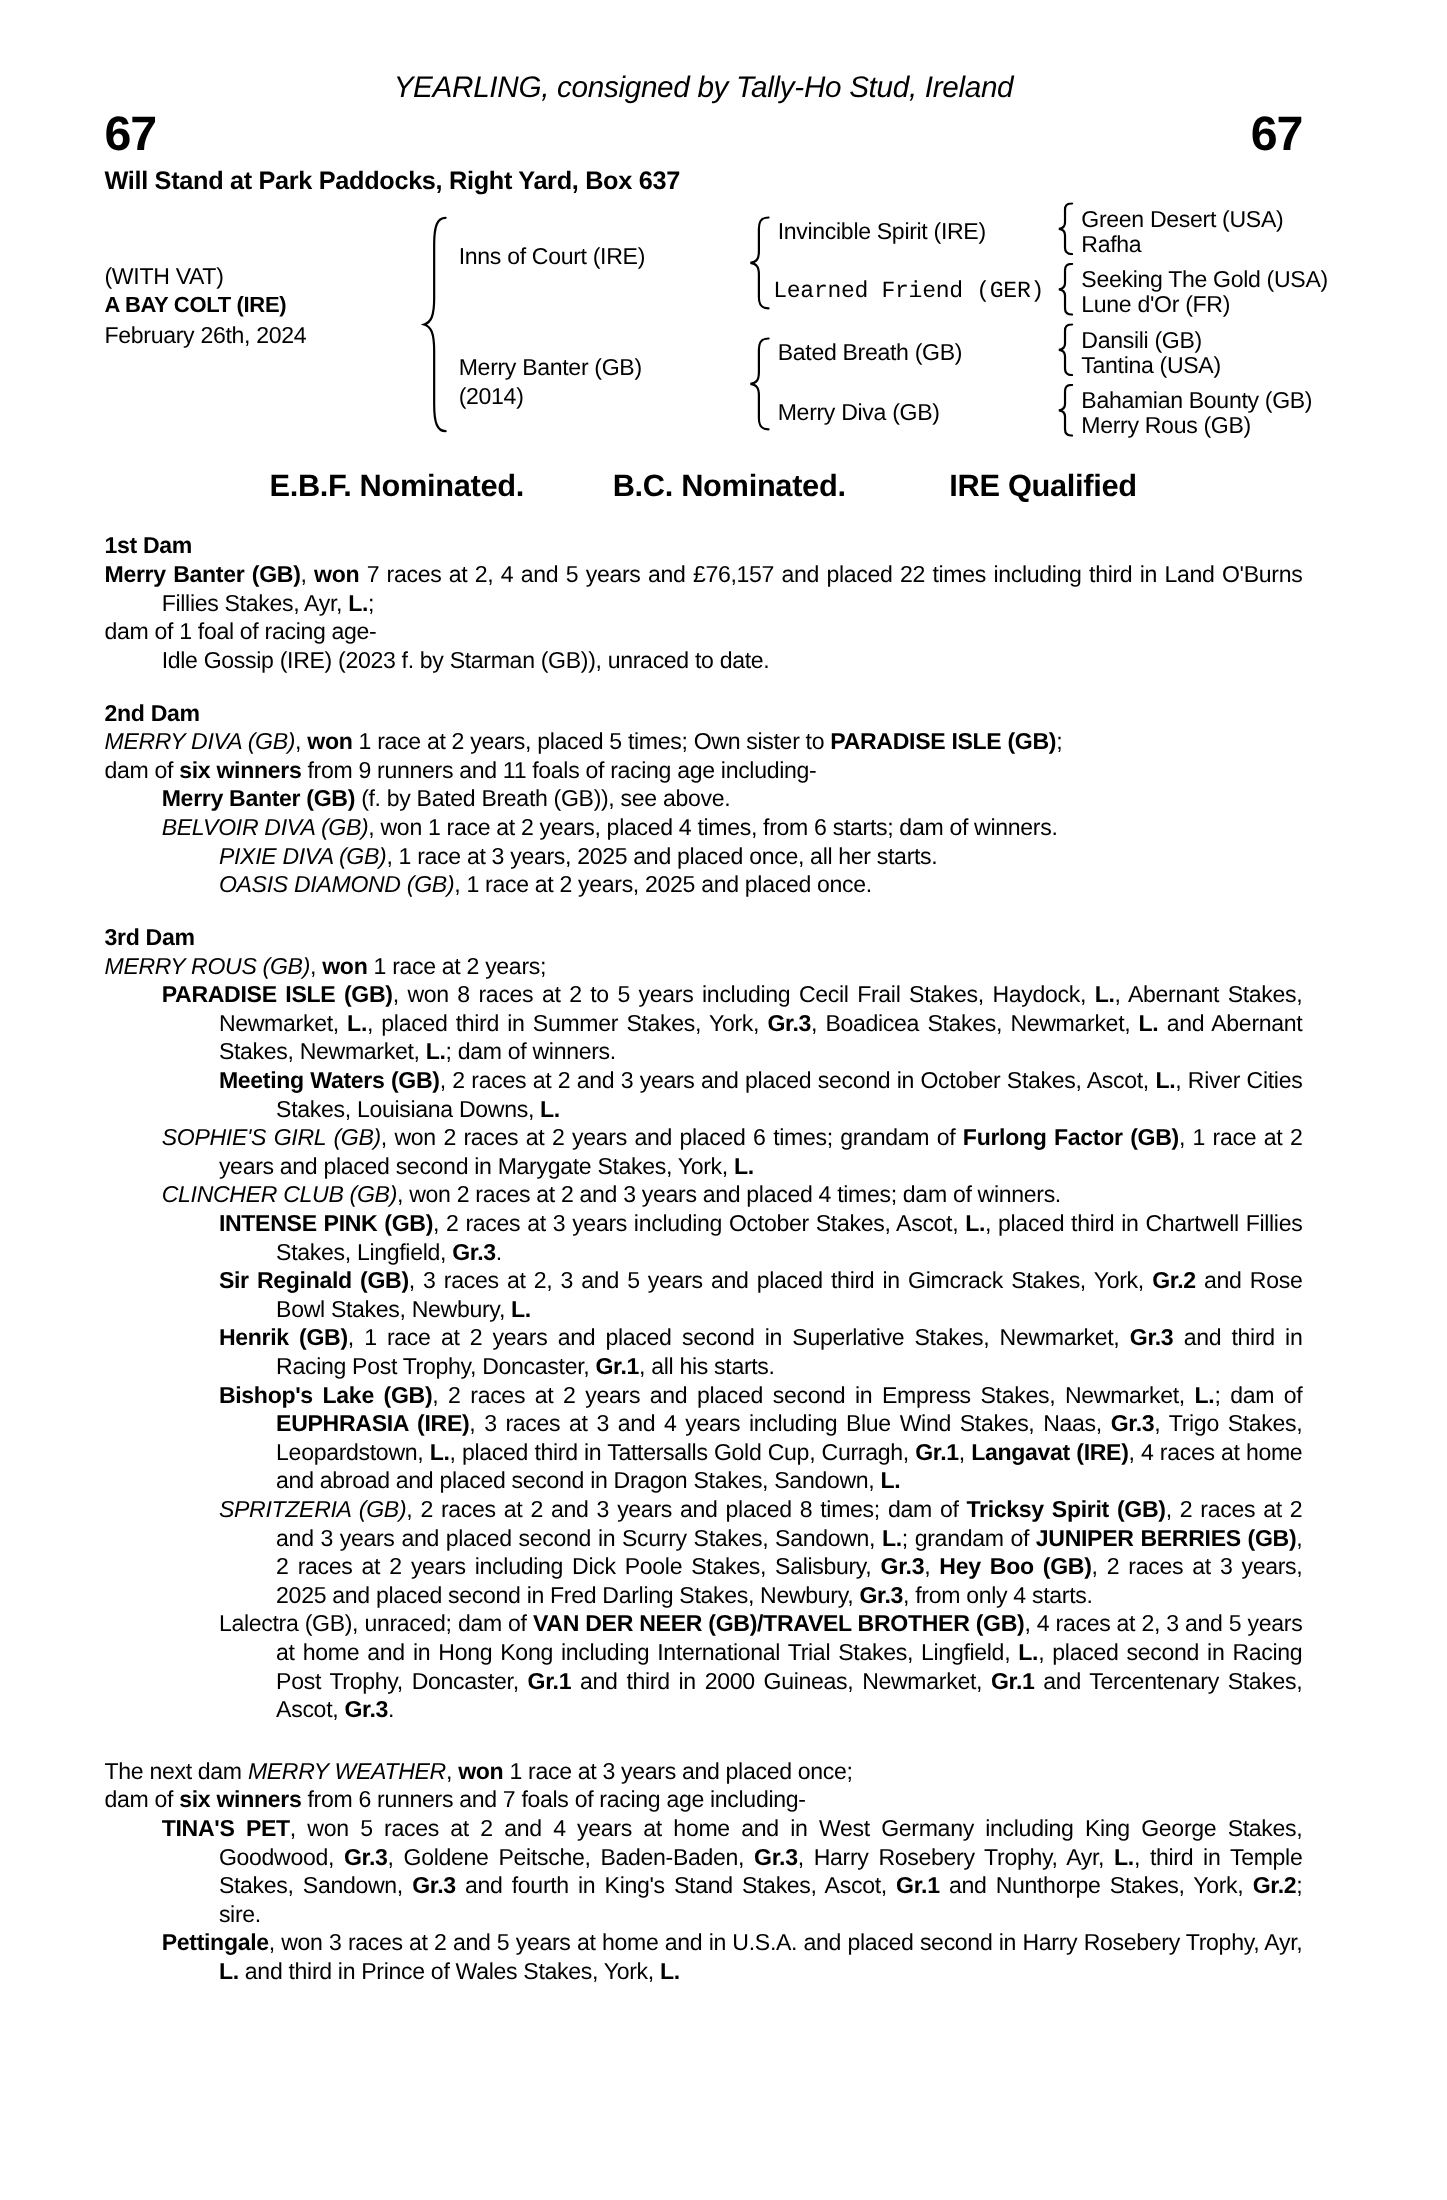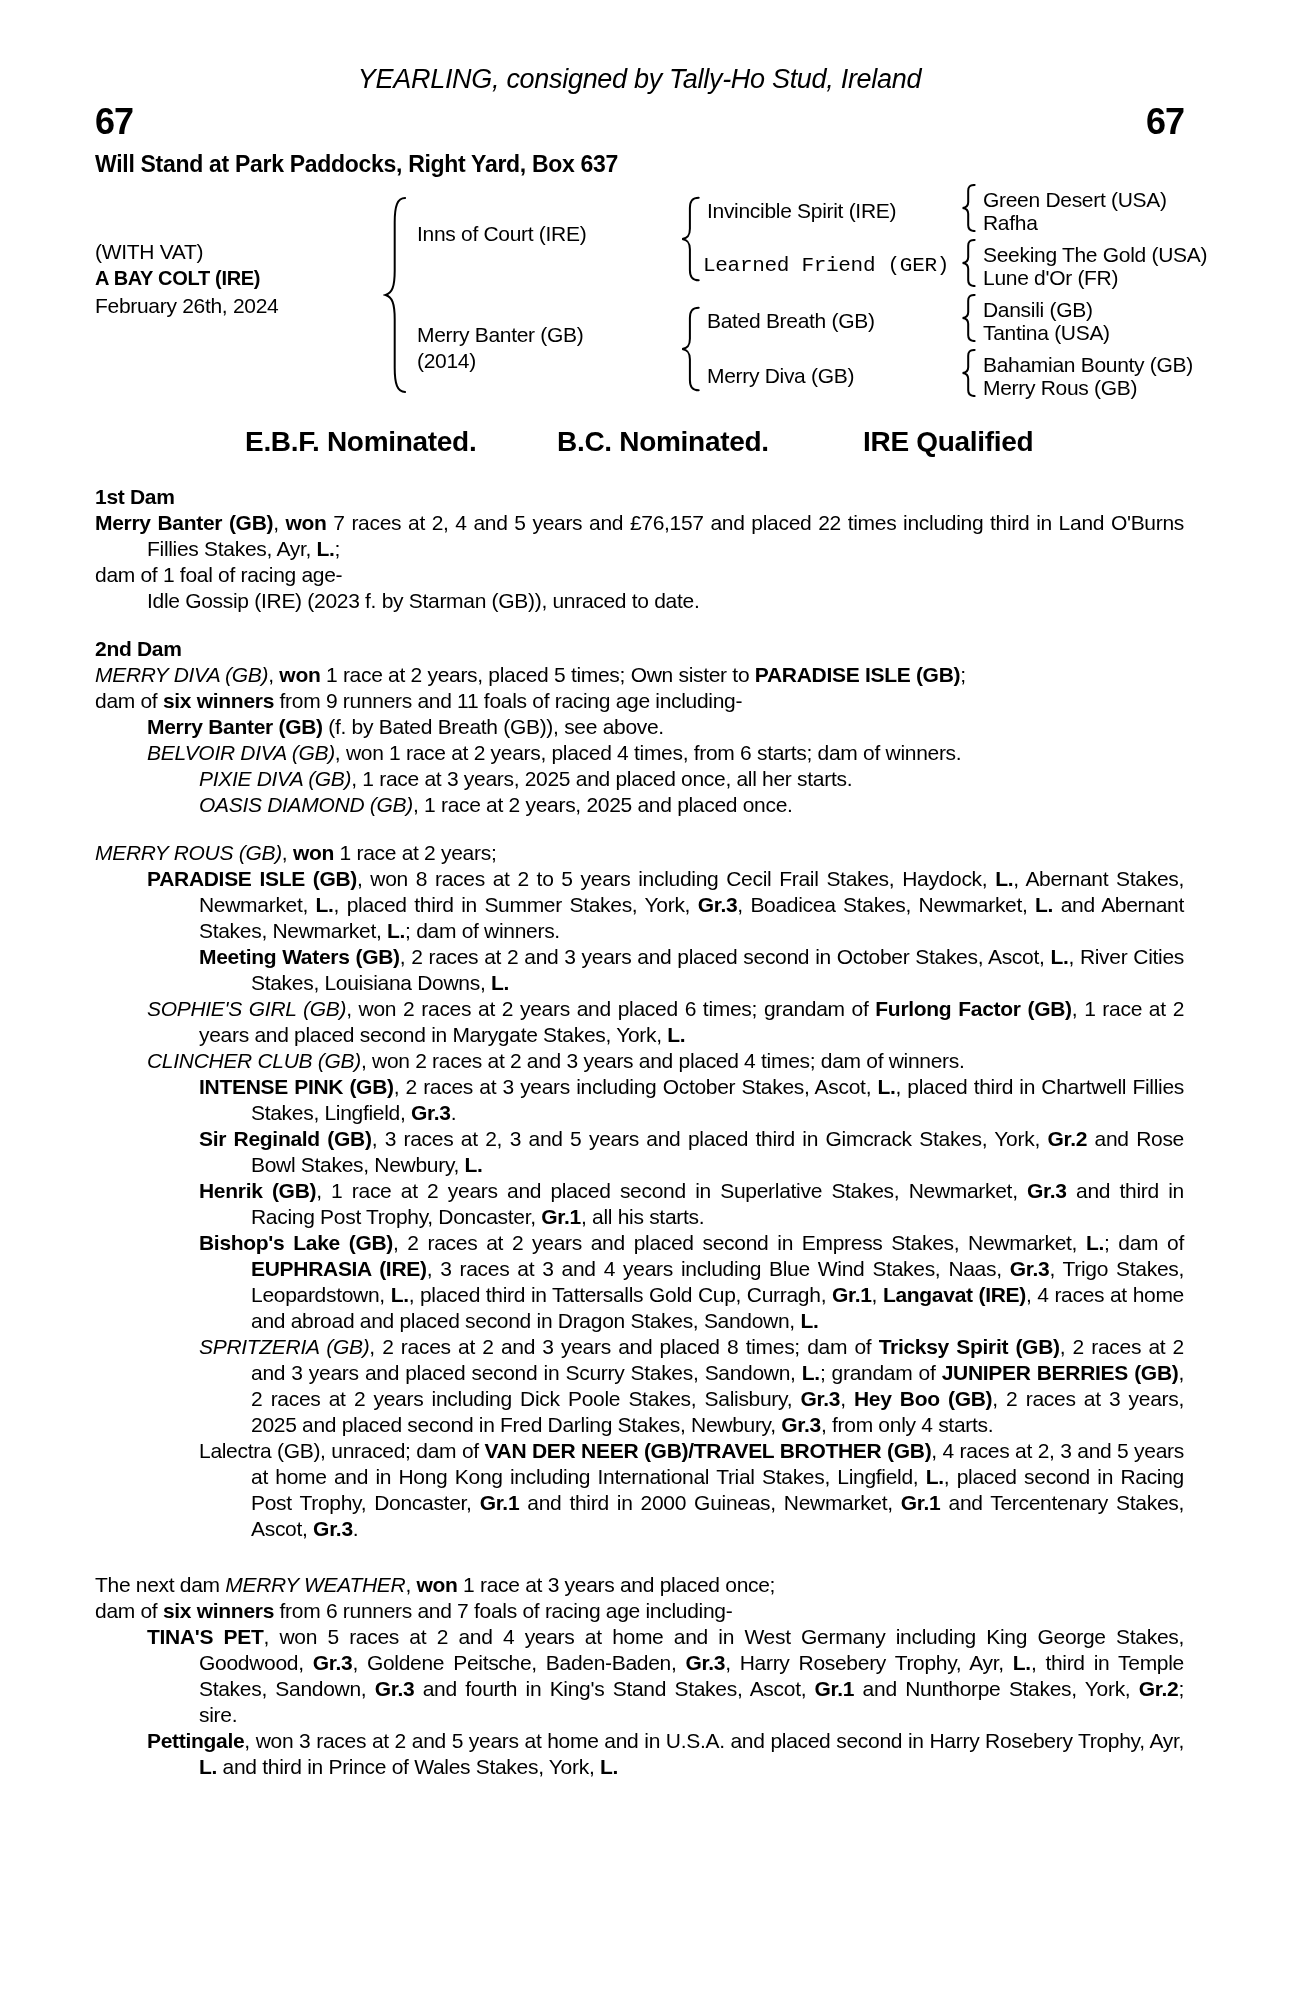--- a/index.html
+++ b/index.html
@@ -21,21 +21,21 @@
     text-align:center;
     font-style:italic;
     font-size:27px;
     letter-spacing:-0.3px;
   }
   .lot-row{
     display:flex;justify-content:space-between;align-items:flex-start;
     margin-top:4px;
   }
   .lot-num{
-    font-weight:bold;font-size:36px;line-height:46px;letter-spacing:-1px;
+    font-weight:bold;font-size:44px;line-height:46px;letter-spacing:-1px;
   }
   .stand{
     margin-top:6px;
     font-weight:bold;font-size:23px;letter-spacing:-0.3px;
   }
   
   .pedigree{position:relative;height:232px;margin-top:4px;font-size:21px;letter-spacing:-0.3px;}
   .ped-abs{position:absolute;white-space:nowrap;}
   .ped-root{left:0;top:56px;line-height:27px;}
   .ped-root .horse-name{font-weight:bold;font-size:20px;}
@@ -178,20 +178,21 @@
       <div class="section">
         <div class="sec-heading">2nd Dam</div>
         <p class="para lvl0"><span class="r-i">MERRY DIVA (GB)</span><span class="r-n">, </span><span class="r-b">won</span><span class="r-n"> 1 race at 2 years, placed 5 times; Own sister to </span><span class="r-b">PARADISE ISLE (GB)</span><span class="r-n">;</span></p>
         <p class="para lvl0"><span class="r-n">dam of </span><span class="r-b">six winners</span><span class="r-n"> from 9 runners and 11 foals of racing age including-</span></p>
         <p class="para lvl1"><span class="r-b">Merry Banter (GB)</span><span class="r-n"> (f. by Bated Breath (GB)), see above.</span></p>
         <p class="para lvl1"><span class="r-i">BELVOIR DIVA (GB)</span><span class="r-n">, won 1 race at 2 years, placed 4 times, from 6 starts; dam of winners.</span></p>
         <p class="para lvl2"><span class="r-i">PIXIE DIVA (GB)</span><span class="r-n">, 1 race at 3 years, 2025 and placed once, all her starts.</span></p>
         <p class="para lvl2"><span class="r-i">OASIS DIAMOND (GB)</span><span class="r-n">, 1 race at 2 years, 2025 and placed once.</span></p>
       </div>
       <div class="section">
+        <div class="sec-heading">3rd Dam</div>
         <p class="para lvl0"><span class="r-i">MERRY ROUS (GB)</span><span class="r-n">, </span><span class="r-b">won</span><span class="r-n"> 1 race at 2 years;</span></p>
         <p class="para lvl1"><span class="r-b">PARADISE ISLE (GB)</span><span class="r-n">, won 8 races at 2 to 5 years including Cecil Frail Stakes, Haydock, </span><span class="r-b">L.</span><span class="r-n">, Abernant Stakes, Newmarket, </span><span class="r-b">L.</span><span class="r-n">, placed third in Summer Stakes, York, </span><span class="r-b">Gr.3</span><span class="r-n">, Boadicea Stakes, Newmarket, </span><span class="r-b">L.</span><span class="r-n"> and Abernant Stakes, Newmarket, </span><span class="r-b">L.</span><span class="r-n">; dam of winners.</span></p>
         <p class="para lvl2"><span class="r-b">Meeting Waters (GB)</span><span class="r-n">, 2 races at 2 and 3 years and placed second in October Stakes, Ascot, </span><span class="r-b">L.</span><span class="r-n">, River Cities Stakes, Louisiana Downs, </span><span class="r-b">L.</span></p>
         <p class="para lvl1"><span class="r-i">SOPHIE'S GIRL (GB)</span><span class="r-n">, won 2 races at 2 years and placed 6 times; grandam of </span><span class="r-b">Furlong Factor (GB)</span><span class="r-n">, 1 race at 2 years and placed second in Marygate Stakes, York, </span><span class="r-b">L.</span></p>
         <p class="para lvl1"><span class="r-i">CLINCHER CLUB (GB)</span><span class="r-n">, won 2 races at 2 and 3 years and placed 4 times; dam of winners.</span></p>
         <p class="para lvl2"><span class="r-b">INTENSE PINK (GB)</span><span class="r-n">, 2 races at 3 years including October Stakes, Ascot, </span><span class="r-b">L.</span><span class="r-n">, placed third in Chartwell Fillies Stakes, Lingfield, </span><span class="r-b">Gr.3</span><span class="r-n">.</span></p>
         <p class="para lvl2"><span class="r-b">Sir Reginald (GB)</span><span class="r-n">, 3 races at 2, 3 and 5 years and placed third in Gimcrack Stakes, York, </span><span class="r-b">Gr.2</span><span class="r-n"> and Rose Bowl Stakes, Newbury, </span><span class="r-b">L.</span></p>
         <p class="para lvl2"><span class="r-b">Henrik (GB)</span><span class="r-n">, 1 race at 2 years and placed second in Superlative Stakes, Newmarket, </span><span class="r-b">Gr.3</span><span class="r-n"> and third in Racing Post Trophy, Doncaster, </span><span class="r-b">Gr.1</span><span class="r-n">, all his starts.</span></p>
         <p class="para lvl2"><span class="r-b">Bishop's Lake (GB)</span><span class="r-n">, 2 races at 2 years and placed second in Empress Stakes, Newmarket, </span><span class="r-b">L.</span><span class="r-n">; dam of </span><span class="r-b">EUPHRASIA (IRE)</span><span class="r-n">, 3 races at 3 and 4 years including Blue Wind Stakes, Naas, </span><span class="r-b">Gr.3</span><span class="r-n">, Trigo Stakes, Leopardstown, </span><span class="r-b">L.</span><span class="r-n">, placed third in Tattersalls Gold Cup, Curragh, </span><span class="r-b">Gr.1</span><span class="r-n">, </span><span class="r-b">Langavat (IRE)</span><span class="r-n">, 4 races at home and abroad and placed second in Dragon Stakes, Sandown, </span><span class="r-b">L.</span></p>
         <p class="para lvl2"><span class="r-i">SPRITZERIA (GB)</span><span class="r-n">, 2 races at 2 and 3 years and placed 8 times; dam of </span><span class="r-b">Tricksy Spirit (GB)</span><span class="r-n">, 2 races at 2 and 3 years and placed second in Scurry Stakes, Sandown, </span><span class="r-b">L.</span><span class="r-n">; grandam of </span><span class="r-b">JUNIPER BERRIES (GB)</span><span class="r-n">, 2 races at 2 years including Dick Poole Stakes, Salisbury, </span><span class="r-b">Gr.3</span><span class="r-n">, </span><span class="r-b">Hey Boo (GB)</span><span class="r-n">, 2 races at 3 years, 2025 and placed second in Fred Darling Stakes, Newbury, </span><span class="r-b">Gr.3</span><span class="r-n">, from only 4 starts.</span></p>

